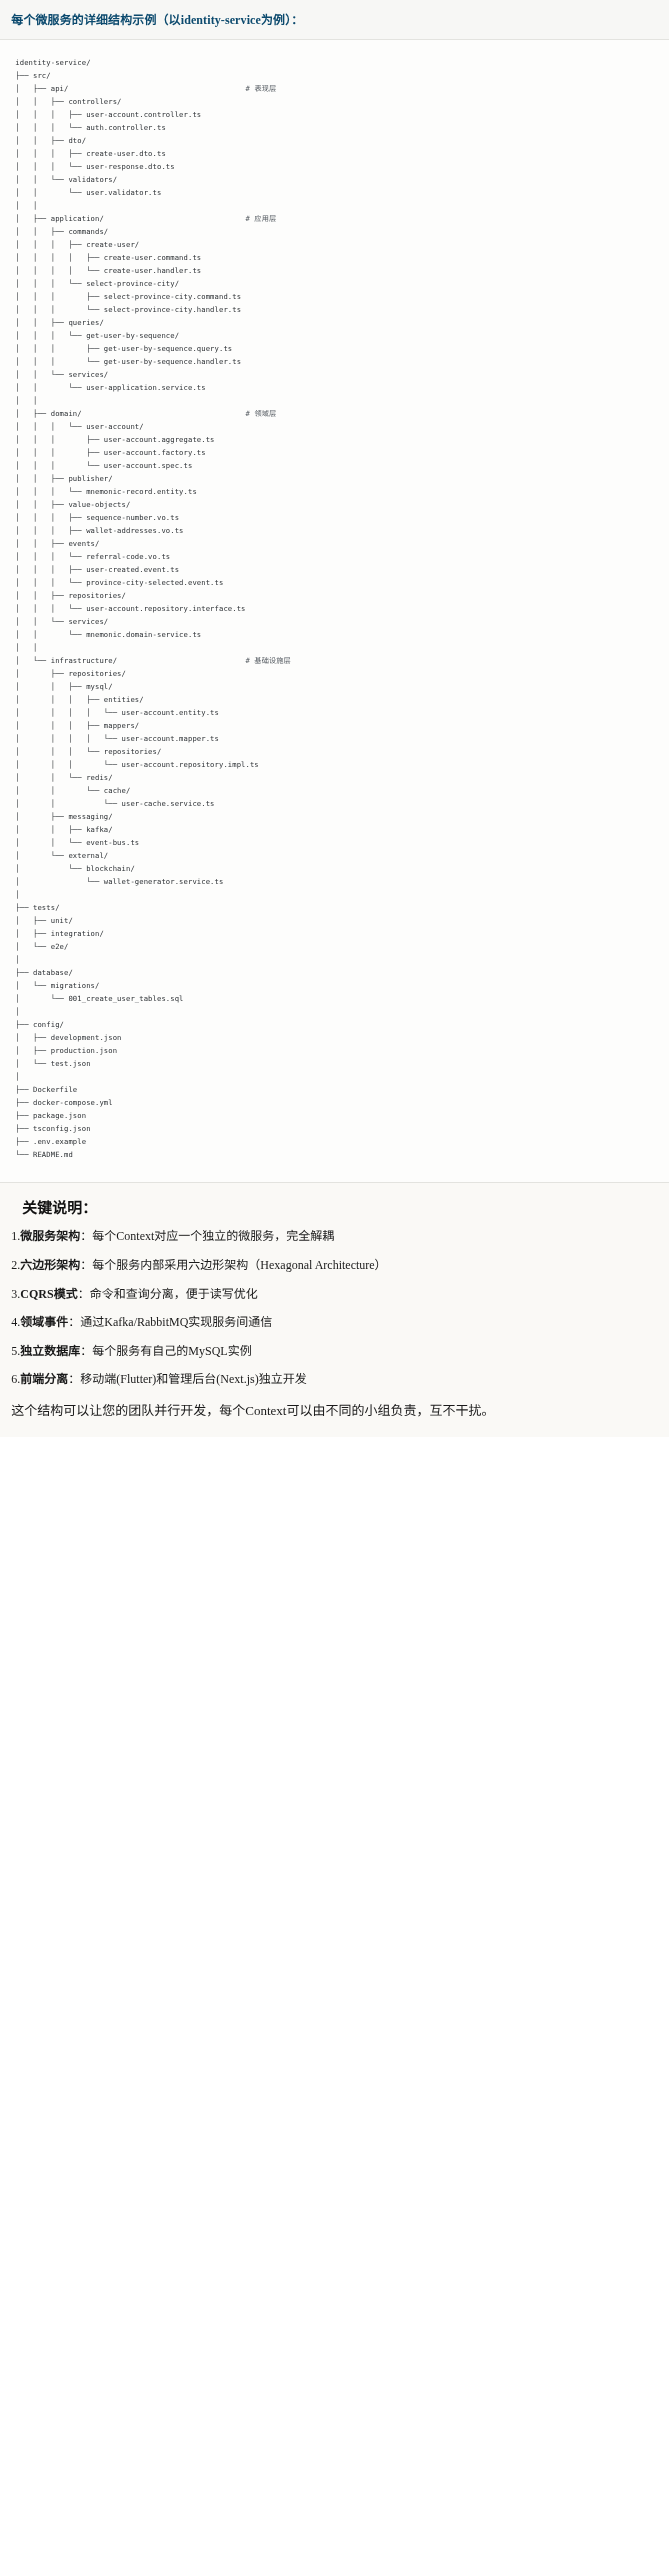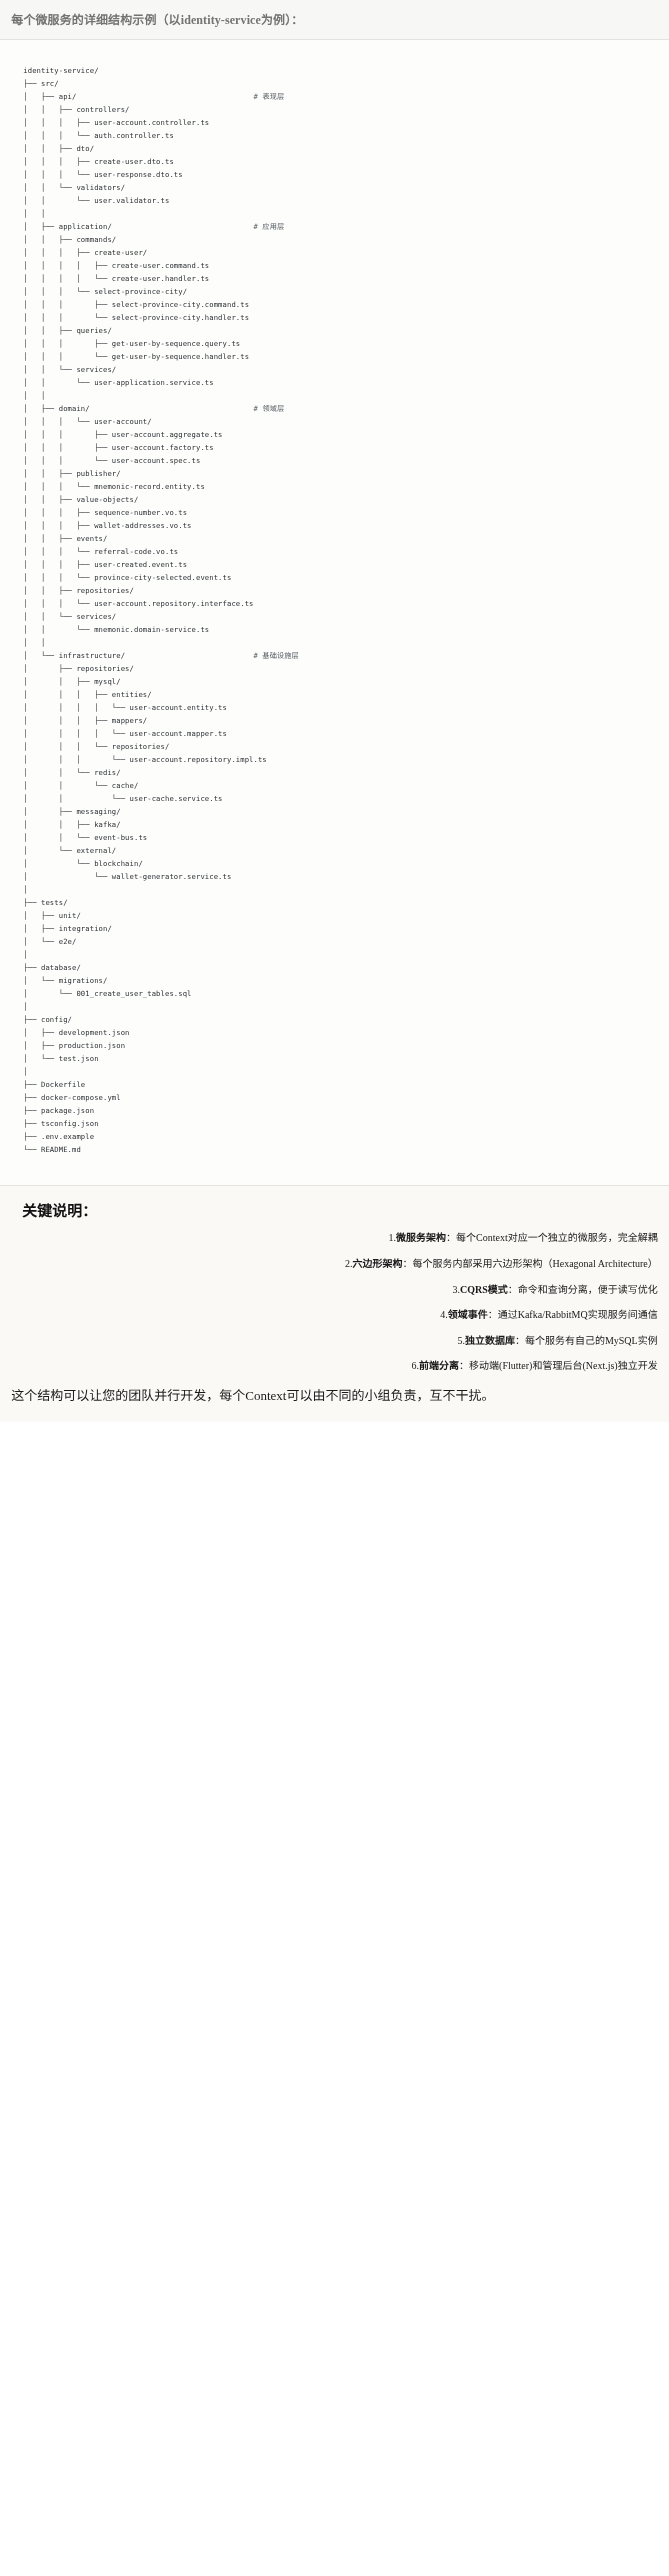--- a/index.html
+++ b/index.html
@@ -20,34 +20,34 @@
     background: #f7f7f5;
     border-bottom: 0.6px solid #e3e3df;
     padding: 12.5px 11.3px 11.3px 11.3px;
     box-sizing: border-box;
   }
   .heading-title {
     font-family: "Liberation Serif", "DejaVu Serif", serif;
     font-weight: bold;
     font-size: 12px;
     line-height: 1.25;
-    color: #737373;
+    color: #0c4a6e;
     margin: 0;
     letter-spacing: 0.1px;
   }
 
   
   .tree-block {
     background: #fdfdfc;
     padding: 12.5px 11.3px 16.3px 11.3px;
     box-sizing: border-box;
     border-bottom: 0.6px solid #e3e3df;
   }
   .tree-pre {
-    margin: 12px;
+    margin: 4px;
     font-family: "DejaVu Sans Mono", "Liberation Mono", monospace;
     font-size: 7.2px;
     line-height: 13px;
     color: #2b2f33;
     white-space: pre;
     letter-spacing: 0.1px;
   }
   .tree-line {
     display: block;
     white-space: pre;
@@ -66,25 +66,24 @@
   }
   .notes-title {
     font-family: "Liberation Serif", "DejaVu Serif", serif;
     font-weight: bold;
     font-size: 15px;
     color: #111111;
     margin: 0 0 10px 11px;
   }
   .note-item {
     font-family: "Liberation Serif", "DejaVu Serif", serif;
-    font-size: 10px;
+    font-size: 12px;
     line-height: 1.5;
     color: #1a1a1a;
     margin: 0 0 10.6px 0;
-    text-align: right;
   }
   .note-num {
     font-family: "Liberation Serif", "DejaVu Serif", serif;
   }
   .note-term {
     font-weight: bold;
   }
   .note-sep {
     font-weight: normal;
   }
@@ -121,20 +120,21 @@
 </span><span class="tree-line"><span>│   │</span>
 </span><span class="tree-line"><span>│   ├── application/</span>                                <span class="tree-comment"># 应用层</span>
 </span><span class="tree-line"><span>│   │   ├── commands/</span>
 </span><span class="tree-line"><span>│   │   │   ├── create-user/</span>
 </span><span class="tree-line"><span>│   │   │   │   ├── create-user.command.ts</span>
 </span><span class="tree-line"><span>│   │   │   │   └── create-user.handler.ts</span>
 </span><span class="tree-line"><span>│   │   │   └── select-province-city/</span>
 </span><span class="tree-line"><span>│   │   │       ├── select-province-city.command.ts</span>
 </span><span class="tree-line"><span>│   │   │       └── select-province-city.handler.ts</span>
 </span><span class="tree-line"><span>│   │   ├── queries/</span>
+</span><span class="tree-line"><span>│   │   │   └── get-user-by-sequence/</span>
 </span><span class="tree-line"><span>│   │   │       ├── get-user-by-sequence.query.ts</span>
 </span><span class="tree-line"><span>│   │   │       └── get-user-by-sequence.handler.ts</span>
 </span><span class="tree-line"><span>│   │   └── services/</span>
 </span><span class="tree-line"><span>│   │       └── user-application.service.ts</span>
 </span><span class="tree-line"><span>│   │</span>
 </span><span class="tree-line"><span>│   ├── domain/</span>                                     <span class="tree-comment"># 领域层</span>
 </span><span class="tree-line"><span>│   │   │   └── user-account/</span>
 </span><span class="tree-line"><span>│   │   │       ├── user-account.aggregate.ts</span>
 </span><span class="tree-line"><span>│   │   │       ├── user-account.factory.ts</span>
 </span><span class="tree-line"><span>│   │   │       └── user-account.spec.ts</span>

